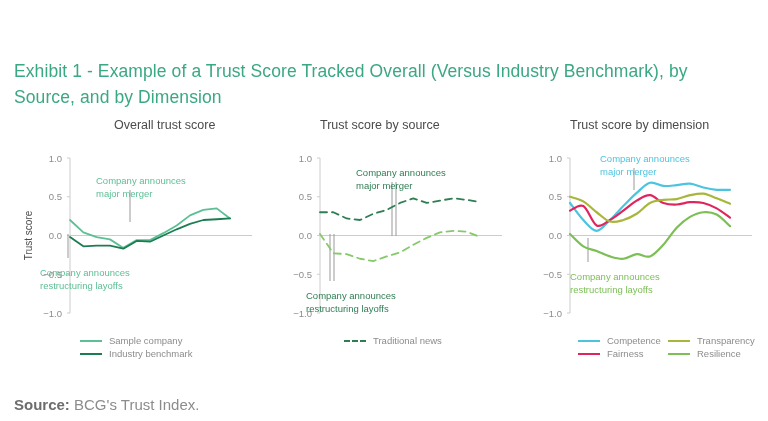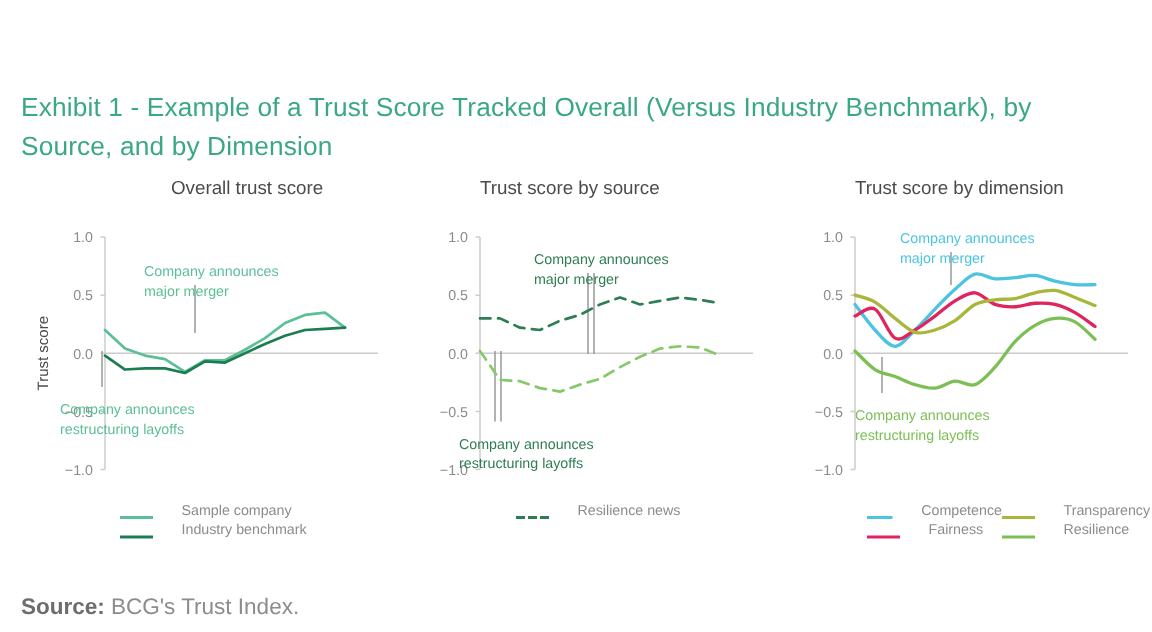--- a/index.html
+++ b/index.html
@@ -22,21 +22,21 @@
     position:absolute;top:6px;width:100%;text-align:center;
     font-size:12.5px;color:#4b4b4b;font-weight:400;
   }
   #panel-overall .panel-title{text-align:left;left:52px;width:auto;margin-left:44px;}
   #panel-source .panel-title{text-align:left;left:52px;width:auto;}
   #panel-dimension .panel-title{text-align:left;left:40px;width:auto;}
   .plot{position:absolute;left:0;top:34px;width:250px;height:185px;}
   .plot svg{display:block;}
   .legend{position:absolute;left:0;top:222px;width:250px;font-size:9.5px;color:#8c8c8c;}
   .legend-row{display:flex;align-items:center;height:13px;}
-  .legend-item{display:flex;align-items:flex-end;gap:12px;}
+  .legend-item{display:flex;align-items:center;}
   .lg-line{width:22px;height:0;border-top:2px solid #000;margin-right:7px;}
   .lg-dash{width:22px;height:0;border-top:2px dashed #000;margin-right:7px;}
   #legend-overall{left:62px;}
   #legend-source{left:76px;}
   #legend-dimension{left:48px;}
   #legend-dimension .legend-row{gap:0;}
   #legend-dimension .legend-item:first-child{width:90px;}
   #source-note{
     position:absolute;left:14px;top:396px;font-size:15px;color:#8c8c8c;
   }
@@ -118,21 +118,21 @@
         <text x="88" y="30" class="anno" fill="#2f7d53" text-anchor="start">Company announces</text>
         <text x="88" y="43" class="anno" fill="#2f7d53" text-anchor="start">major merger</text>
         <text x="38" y="153" class="anno" fill="#2f7d53" text-anchor="start">Company announces</text>
         <text x="38" y="166" class="anno" fill="#2f7d53" text-anchor="start">restructuring layoffs</text>
       </svg>
   </div>
   <div class="legend" id="legend-source">
     <div class="legend-row">
       <div class="legend-item">
         <span class="lg-dash" style="border-top-color:#2f7d53"></span>
-        <span>Resilience news</span>
+        <span>Traditional news</span>
       </div>
     </div>
   </div>
 </div>
 
 <div class="panel" id="panel-dimension">
   <div class="panel-title">Trust score by dimension</div>
   <div class="plot">
     <svg id="svg-2" width="250" height="185" viewBox="0 0 250 185">
         <line x1="40" y1="12" x2="40" y2="167" stroke="#cccccc" stroke-width="1"></line>

